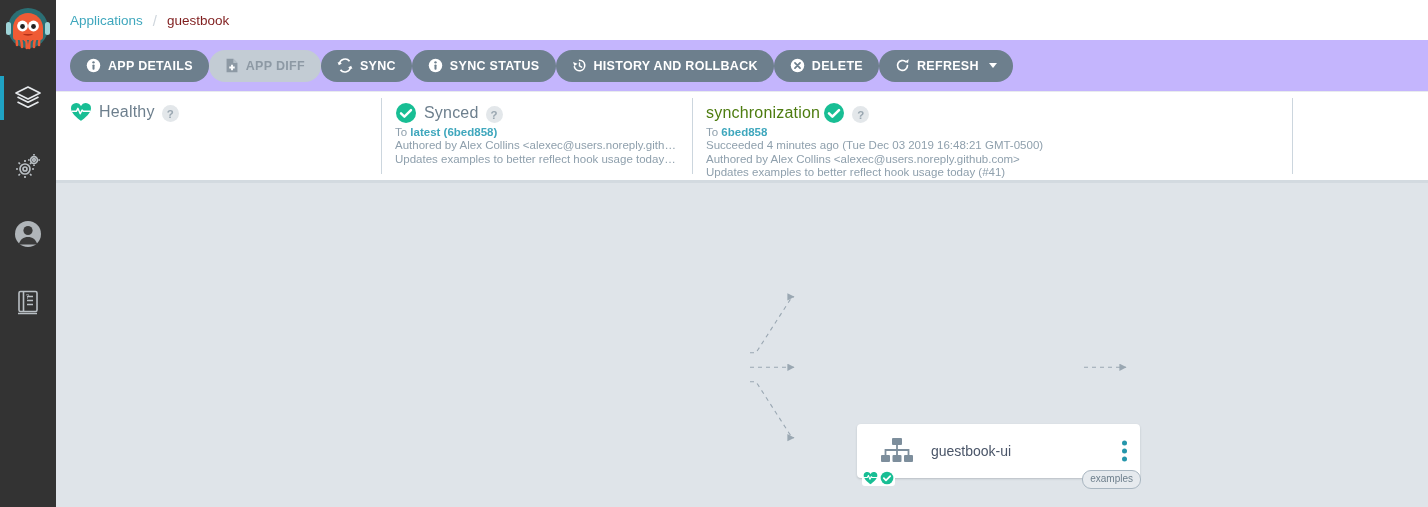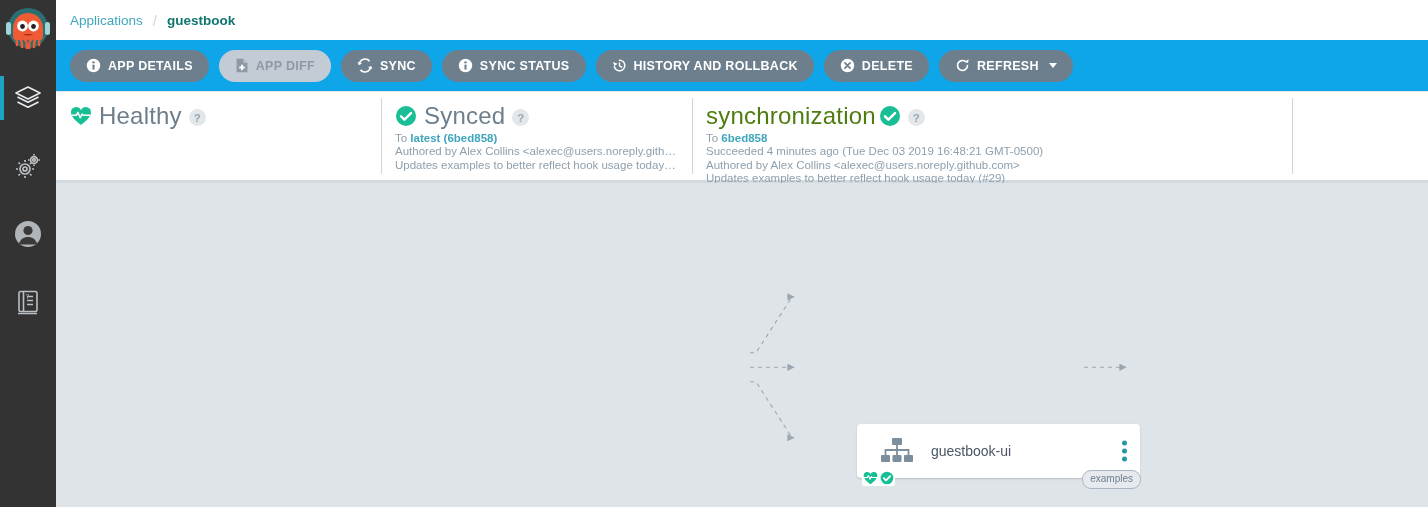--- a/index.html
+++ b/index.html
@@ -37,26 +37,26 @@
   .main { flex: 1 1 auto; height: 507px; display: flex; flex-direction: column; background: #dfe4e9; }
 
   
   .topbar {
     height: 40px; background: #ffffff;
     display: flex; align-items: center;
     padding-left: 14px; flex: 0 0 40px;
   }
   .crumb-link { color: #3fa7bd; font-size: 13.5px; cursor: pointer; }
   .crumb-sep { color: #cfd6dd; font-size: 15px; margin: 0 10px; }
-  .crumb-current { color: #0f766e; font-size: 13.5px; font-weight: bold; }
+  .crumb-current { color: #7f1d1d; font-size: 13.5px; font-weight: normal; }
 
   
   .toolbar {
-    height: 52px; background: #0ea5e9; flex: 0 0 52px;
-    display: flex; align-items: center; gap: 10px;
+    height: 52px; background: #c4b5fd; flex: 0 0 52px;
+    display: flex; align-items: center; 
     padding-left: 14px;
     border-bottom: 1px solid #e8ebee;
   }
   .btn {
     height: 32px; border-radius: 16px;
     background: #6d7f8d; color: #ffffff;
     display: inline-flex; align-items: center; gap: 7px;
     padding: 0 16px; font-size: 12.5px; font-weight: bold;
     letter-spacing: .3px; cursor: pointer; border: none;
     font-family: "Liberation Sans", sans-serif;
@@ -84,21 +84,21 @@
   .status-pane + .status-pane::before {
     content: ""; position: absolute; left: 0; top: 6px; bottom: 6px;
     width: 1px; background: #ccd6de;
   }
   .pane-health { width: 325px; flex: 0 0 325px; }
   .pane-sync   { width: 311px; flex: 0 0 311px; }
   .pane-op     { width: 600px; flex: 0 0 600px; }
   .pane-empty  { flex: 1 1 auto; }
 
   .status-head { display: flex; align-items: center; gap: 7px; }
-  .status-title { font-size: 24px; color: #6d7f8d; font-weight: normal; letter-spacing: .2px; }
+  .status-title { font-size: 16px; color: #6d7f8d; font-weight: normal; letter-spacing: .2px; }
   .status-title.green { color: #4d7c0f; }
   .qmark {
     width: 17px; height: 17px; border-radius: 50%;
     background: #e3e7ea; color: #9aa7b1;
     font-size: 11.5px; font-weight: bold;
     display: inline-flex; align-items: center; justify-content: center;
     cursor: pointer; flex: 0 0 17px; margin-top: 3px;
   }
   .status-lines { margin-top: 2px; }
   .sline {
@@ -328,21 +328,21 @@
             <path d="M6 11.3l3.4 3.4L16 8.1" fill="none" stroke="#ffffff" stroke-width="2.6" stroke-linecap="round" stroke-linejoin="round"></path>
           </svg>
           <span class="qmark">?</span>
         </div>
         <div class="status-lines">
           <div class="sline">
             <span>To </span><a>6bed858</a>
           </div>
           <div class="sline">Succeeded 4 minutes ago (Tue Dec 03 2019 16:48:21 GMT-0500)</div>
           <div class="sline">Authored by Alex Collins &lt;alexec@users.noreply.github.com&gt;</div>
-          <div class="sline">Updates examples to better reflect hook usage today (#29)</div>
+          <div class="sline">Updates examples to better reflect hook usage today (#41)</div>
         </div>
       </div>
 
       <div class="status-pane pane-empty"></div>
     </div>
 
     <div class="graph">
 
       <svg class="edges" viewBox="0 0 1372 313" preserveAspectRatio="none">
         <defs>

